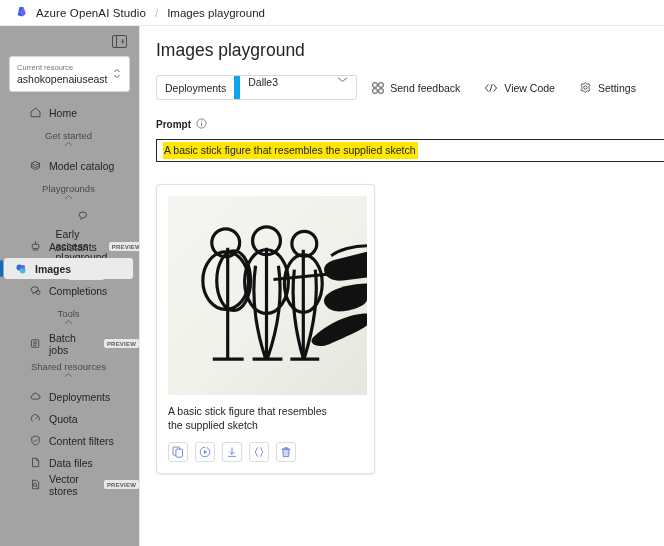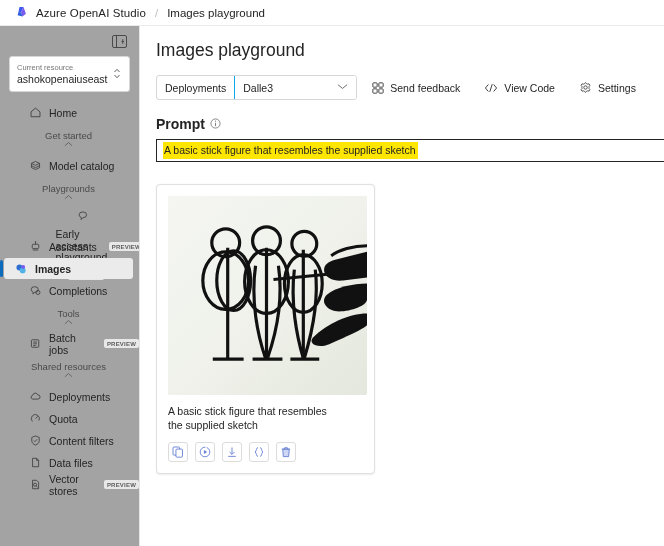--- a/index.html
+++ b/index.html
@@ -127,23 +127,23 @@
   .depl-group {
     display: flex; align-items: center;
     border: 1px solid #d6d6d6;
     border-radius: 3px;
     height: 25px;
     overflow: hidden;
     background: #fff;
   }
   .depl-label { font-size: 10.5px; color: #242424; padding: 0 8px; white-space: nowrap; }
   .depl-select {
-    border-left: 1px solid #0ea5e9;
+    border-left: 6px solid #0ea5e9;
     height: 100%;
-    display: flex; align-items: center;
+    display: flex; 
     width: 122px;
     padding: 0 8px;
     justify-content: space-between;
     cursor: pointer;
     background: #fff;
   }
   .depl-value { font-size: 10.5px; color: #242424; }
   .chev-down { color: #616161; font-size: 9px; line-height: 9px; }
 
   .tbtn {
@@ -151,21 +151,21 @@
     font-size: 10.5px; color: #242424;
     padding: 4px 9px;
     margin-left: 6px;
     cursor: pointer;
     border-radius: 3px;
     white-space: nowrap;
   }
   .tbtn svg { display: block; }
 
   .prompt-label-row { display: flex; align-items: center; gap: 5px; margin-bottom: 6px; }
-  .prompt-label { font-size: 14px; color: #242424; font-weight: 600; }
+  .prompt-label { font-size: 10px; color: #242424; font-weight: 600; }
 
   .prompt-input-wrap {
     position: relative;
     height: 23px;
     width: 700px;
     border: 1px solid #242424;
     background: #fff;
     display: flex; align-items: center;
     padding-left: 6px;
   }

